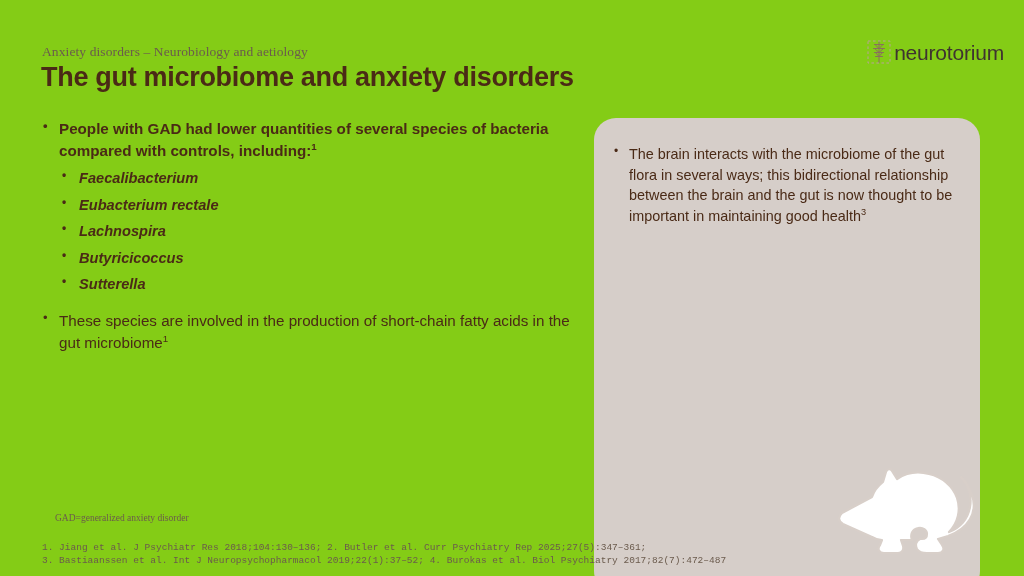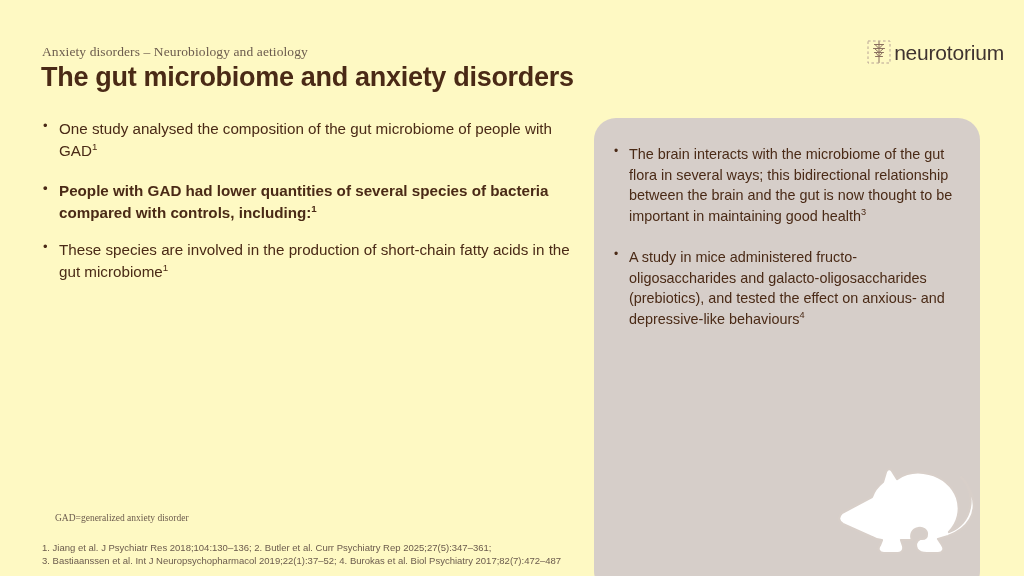--- a/index.html
+++ b/index.html
@@ -9,21 +9,21 @@
     background: #ffffff;
   }
   body {
     font-family: "Liberation Sans", sans-serif;
     -webkit-font-smoothing: antialiased;
   }
   #slide {
     position: relative;
     width: 1024px;
     height: 576px;
-    background: #fef9c3;
+    background: #84cc16;
     overflow: hidden;
   }
 
   
   .eyebrow {
     position: absolute;
     left: 42px;
     top: 44px;
     font-family: "Liberation Serif", serif;
     font-size: 13.5px;
@@ -132,21 +132,21 @@
     font-family: "Liberation Serif", serif;
     font-size: 9.5px;
     color: #6b5b4d;
     white-space: nowrap;
     padding-left: 13px;
   }
   .refs {
     position: absolute;
     left: 42px;
     top: 541px;
-    font-family: Liberation Sans, sans-serif;
+    font-family: Liberation Mono, monospace;
     font-size: 9.5px;
     line-height: 1.42;
     color: #6b5b4d;
     white-space: nowrap;
   }
 
   
   .panel {
     position: absolute;
     left: 594px;
@@ -222,40 +222,41 @@
         <g fill="none" stroke="#b8a396" stroke-width="1" stroke-dasharray="2.6 2.4">
           <rect x="2" y="2" width="22" height="22"></rect>
         </g>
       </svg>
     </span>
     <span class="logo-text">neurotorium</span>
   </div>
 
   <div class="left-col">
     <ul class="bullets">
-      <li>
-        <span>One study analysed the composition of the gut microbiome of people with GAD</span><sup>1</sup>
-      </li>
       <li class="no-gap">
         <span>People with GAD had lower quantities of several species of bacteria compared with controls, including:</span><sup>1</sup>
+        <ul class="sub-bullets">
+          <li>Faecalibacterium</li>
+          <li>Eubacterium rectale</li>
+          <li>Lachnospira</li>
+          <li>Butyricicoccus</li>
+          <li>Sutterella</li>
+        </ul>
       </li>
       <li style="margin-top:16px">
         <span>These species are involved in the production of short-chain fatty acids in the gut microbiome</span><sup>1</sup>
       </li>
     </ul>
   </div>
 
   <div class="panel">
     <div class="panel-inner">
       <ul class="panel-bullets">
         <li>
           <span>The brain interacts with the microbiome of the gut flora in several ways; this bidirectional relationship between the brain and the gut is now thought to be important in maintaining good health</span><sup>3</sup>
-        </li>
-        <li>
-          <span>A study in mice administered fructo-oligosaccharides and galacto-oligosaccharides (prebiotics), and tested the effect on anxious- and depressive-like behaviours</span><sup>4</sup>
         </li>
       </ul>
     </div>
   </div>
 
   <div class="mouse-art">
     <svg viewBox="0 0 200 121" xmlns="http://www.w3.org/2000/svg">
       <g fill="#ffffff" stroke="#d8cfc9" stroke-width="2.2" stroke-linejoin="round" stroke-linecap="round">
         <path d="M22 58 C 18 62, 18 66, 23 69 L 52 82 C 55 84, 58 85, 62 85
                  L 60 90 C 57 94, 59 98, 64 98 L 78 98

